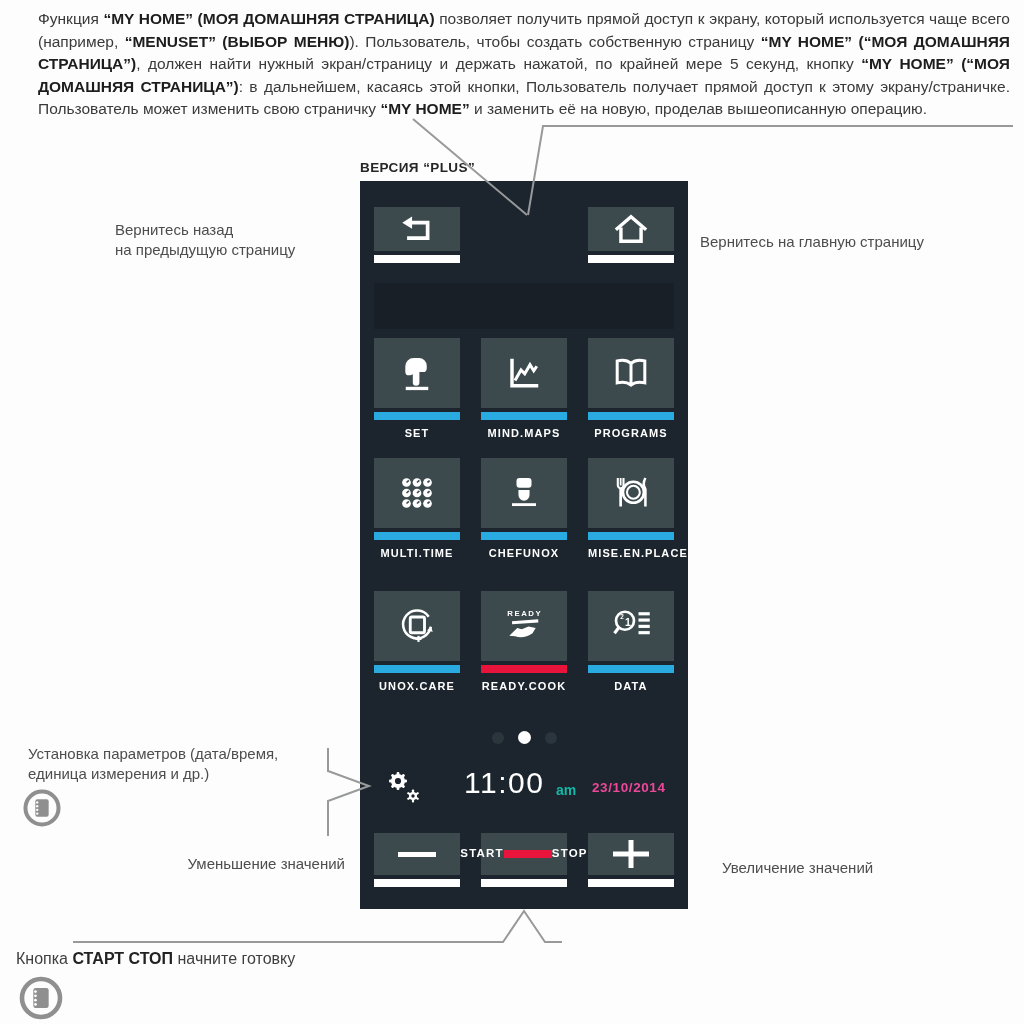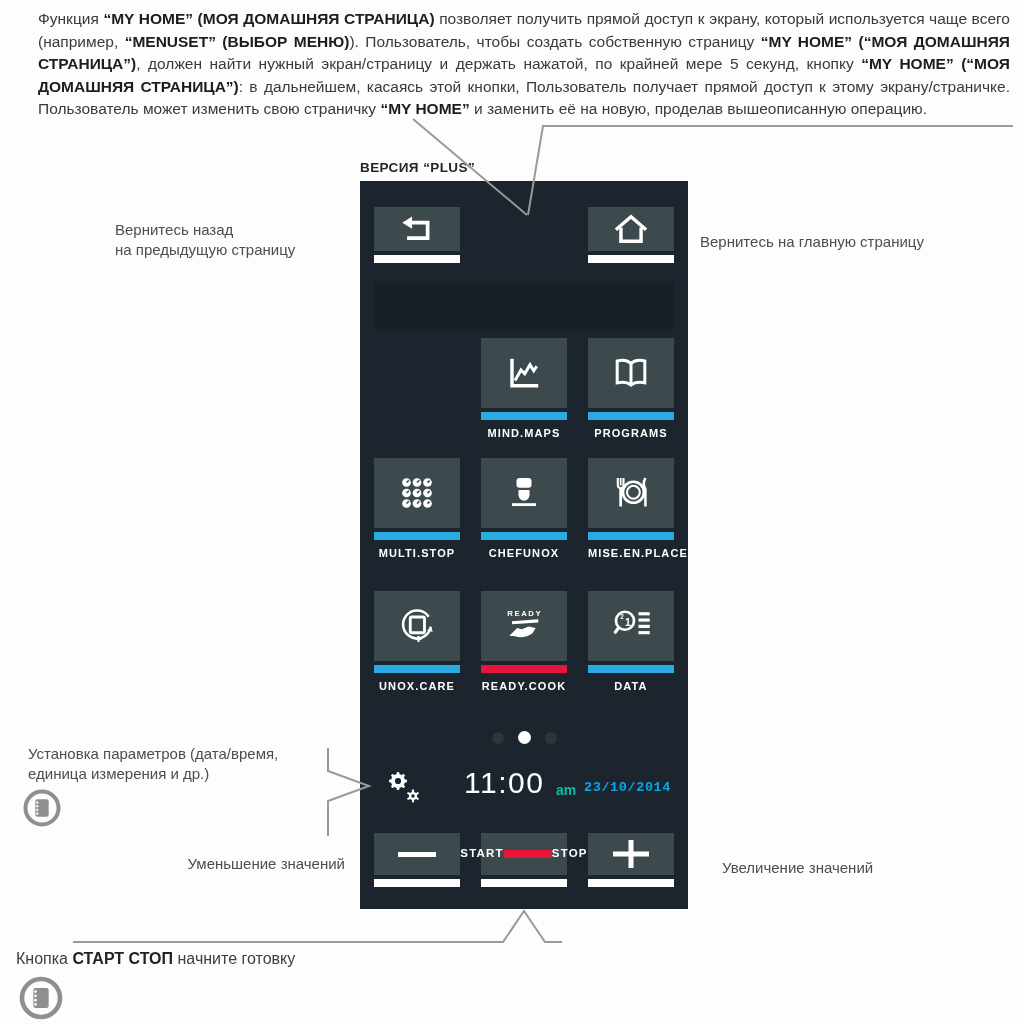--- a/index.html
+++ b/index.html
@@ -38,22 +38,22 @@
   .tile .tbar{height:8px;margin-top:4px;background:#29abe2;}
   .tile .tlabel{margin-top:7px;text-align:center;font-size:11px;font-weight:700;
                 letter-spacing:1.1px;color:#fff;white-space:nowrap;}
   .dots{position:absolute;left:0;top:550px;width:328px;display:flex;justify-content:center;
         align-items:center;gap:14px;}
   .dot{width:12px;height:12px;border-radius:50%;background:#2b363c;}
   .dot.active{width:13px;height:13px;background:#fff;}
   .gear{position:absolute;left:22px;top:586px;}
   .time{position:absolute;left:104px;top:585px;font-size:30px;letter-spacing:1.5px;color:#fff;}
   .ampm{position:absolute;left:196px;top:601px;font-size:14px;font-weight:700;color:#14b8a6;}
-  .date{position:absolute;left:224px;top:599px;font-size:13.5px;font-weight:700;
-        letter-spacing:.6px;color:#0ea5e9;font-family:Liberation Mono, monospace;}
+  .date{position:absolute;left:232px;top:599px;font-size:13.5px;font-weight:700;
+        letter-spacing:.6px;color:#ec4899;}
   .bbtn{position:absolute;width:86px;top:652px;}
   .bbtn .face{height:42px;background:#3c4a4e;display:flex;align-items:center;justify-content:center;}
   .bbtn .bar{height:8px;background:#fff;margin-top:4px;}
   .minus-glyph{width:38px;height:5px;background:#fff;}
   .ss{display:flex;flex-direction:row;align-items:center;justify-content:center;line-height:1;}
   .ss .w{font-size:11.5px;font-weight:700;letter-spacing:1.2px;color:#fff;}
   .ss .redbar{width:48px;height:8px;background:#e8143c;margin:2px 0;}
   svg text{font-family:"Liberation Sans","DejaVu Sans",sans-serif;}
 </style>
 </head>
@@ -121,20 +121,33 @@
         <svg width="42" height="36" viewBox="0 0 28 25">
           <path d="M3.5 13 L14 4 L24.5 13" fill="none" stroke="#fff" stroke-width="2.4"></path>
           <path d="M7 11.5 V21 H21 V11.5" fill="none" stroke="#fff" stroke-width="2.4"></path>
         </svg>
       </div>
       <div class="bar"></div>
     </div>
 
     <div class="ghost"></div>
 
+    <div class="tile" style="left:14px;top:157px">
+      <div class="face">
+        <svg width="42" height="42" viewBox="0 0 28 28">
+          <g fill="#fff" transform="matrix(1,0,0,-1,0,26)">
+            <rect x="11.2" y="3.5" width="4.4" height="12.5" rx="2.2"></rect>
+            <path d="M9.6 10.5 h-1 a2.4 2.4 0 0 0 -2.4 2.4 v3.6 a5.5 5.5 0 0 0 5.5 5.5 h3.6 a5.2 5.2 0 0 0 5.2 -5.2 v-1.6 a2.6 2.6 0 0 0 -2.6 -2.6 h-2.9 z"></path>
+          </g>
+          <rect x="6.5" y="23.2" width="15" height="2.2" fill="#fff"></rect>
+        </svg>
+      </div>
+      <div class="tbar" style="background: rgb(41, 171, 226);"></div>
+      <div class="tlabel">SET</div>
+    </div>
     <div class="tile" style="left:121px;top:157px">
       <div class="face">
         <svg width="42" height="42" viewBox="0 0 28 28">
           <path d="M6 4.5 V22.5 H23.5" fill="none" stroke="#fff" stroke-width="2.3"></path>
           <polyline points="8,19 12,12 14.5,14.5 18,8.5 20.5,12.5 22.5,9.5" fill="none" stroke="#fff" stroke-width="2"></polyline>
         </svg>
       </div>
       <div class="tbar" style="background: rgb(41, 171, 226);"></div>
       <div class="tlabel">MIND.MAPS</div>
     </div>
@@ -170,21 +183,21 @@
             <line x1="7" y1="14" x2="8.6" y2="12.6"></line>
               <line x1="14" y1="14" x2="15.6" y2="12.6"></line>
               <line x1="21" y1="14" x2="22.4" y2="12.8"></line>
             <line x1="7" y1="21" x2="8.6" y2="19.6"></line>
               <line x1="14" y1="21" x2="15.6" y2="19.6"></line>
               <line x1="21" y1="21" x2="22.4" y2="19.8"></line>
           </g>
         </svg>
       </div>
       <div class="tbar" style="background: rgb(41, 171, 226);"></div>
-      <div class="tlabel">MULTI.STOP</div>
+      <div class="tlabel">MULTI.TIME</div>
     </div>
     <div class="tile" style="left:121px;top:277px">
       <div class="face">
         <svg width="42" height="42" viewBox="0 0 28 28">
           <rect x="9" y="4" width="10" height="6.5" rx="2" fill="#fff"></rect>
           <path d="M10.3 12 h7.4 v3.4 a3.7 3.7 0 0 1 -7.4 0 z" fill="#fff"></path>
           <rect x="6" y="20.8" width="16" height="1.9" fill="#fff"></rect>
         </svg>
       </div>
       <div class="tbar" style="background: rgb(41, 171, 226);"></div>

